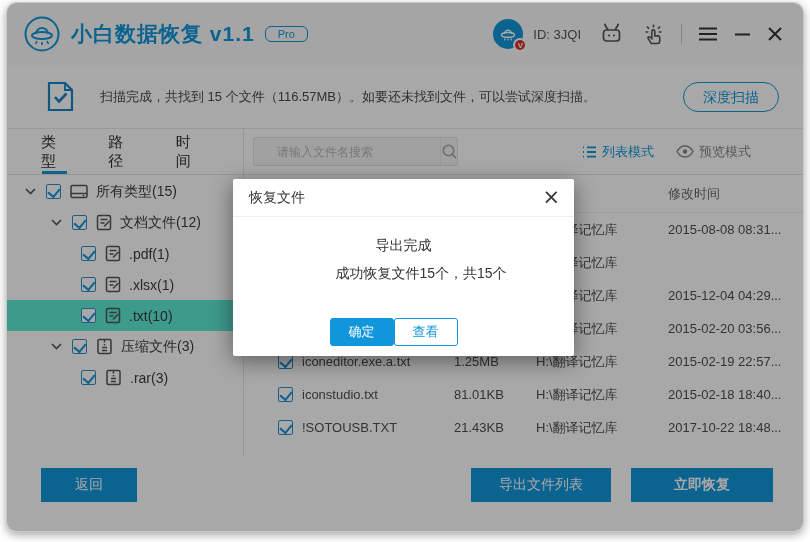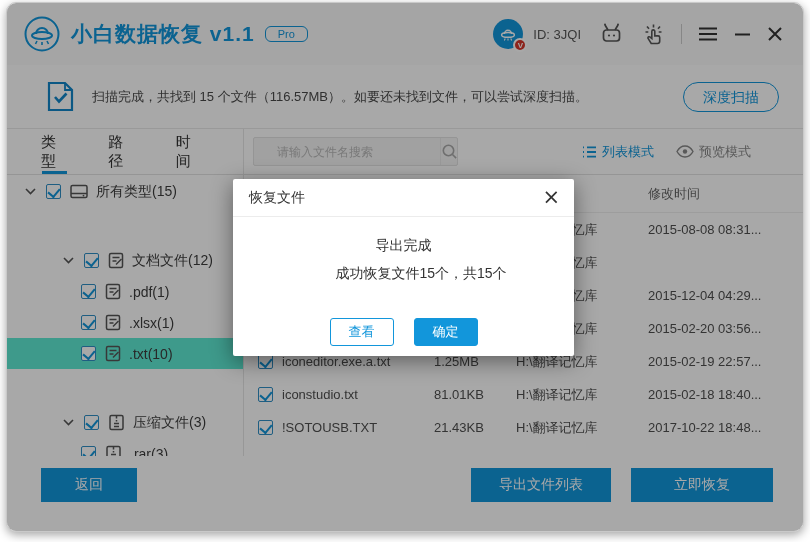--- a/index.html
+++ b/index.html
@@ -19,65 +19,65 @@
   .avatar { width:30px; height:30px; border-radius:50%; background:#1296db; display:flex; align-items:center; justify-content:center; }
   .v-badge { position:absolute; right:-4px; bottom:-3px; width:14px; height:14px; border-radius:50%;
     background:#d6382c; border:2px solid #fff; color:#fff; font-size:8px; font-weight:bold;
     display:flex; align-items:center; justify-content:center; }
   .user-id { margin-left:10px; font-size:13px; color:#555; }
   .hicon { margin-left:18px; display:flex; align-items:center; }
   .hdr-divider { width:1px; height:20px; background:#ccc; margin-left:16px; }
   .winctl { margin-left:16px; display:flex; align-items:center; cursor:default; }
   
   .scan-bar { height:64px; display:flex; align-items:center; padding:0 24px 0 40px; border-bottom:1px solid #e8e8e8; }
-  .scan-msg { margin-left:18px; font-size:13px; color:#4a4a4a; }
+  .scan-msg { margin-left:26px; font-size:13px; color:#4a4a4a; }
   .deep-scan-btn { margin-left:auto; height:30px; padding:0 19px; border:1px solid #1296db; border-radius:16px;
     background:#fff; color:#1296db; font-size:14px; line-height:28px; white-space:nowrap; }
   
   .toolbar { height:46px; display:flex; align-items:stretch; border-bottom:1px solid #e3e3e3; position:relative; }
   .tabs { display:flex; align-items:stretch; padding-left:34px; width:237px; border-right:1px solid #e6e6e6; }
   .tab { position:relative; display:flex; align-items:center; font-size:15px; color:#333; margin-right:40px; }
   .tab.active::after { content:""; position:absolute; left:1px; right:1px; bottom:0; height:3px; background:#1296db; }
   .search-box { margin:8px 0 8px 9px; width:205px; background:#f4f4f4; border:1px solid #e2e2e2; border-radius:2px;
     display:flex; align-items:center;padding-left:15px; }
   .search-input { flex:1; border:none; outline:none; background:transparent; font-size:12px; color:#333; padding:0 8px; height:100%; }
   .search-input::placeholder { color:#b8b8b8; }
   .search-btn { width:34px; display:flex; align-items:center; justify-content:center; border-left:1px solid #e9e9e9; height:100%; }
   .view-modes { margin-left:auto; display:flex; align-items:center; padding-right:52px; }
   .view-mode { display:flex; align-items:center; font-size:13px; margin-left:22px; }
   .view-mode .vm-label { margin-left:5px; }
   .vm-active { color:#1296db; }
   .vm-inactive { color:#888; }
   
-  .content { display:flex; height:281px; }
+  .content { display:flex; height:281px;gap:20px; }
   .tree-panel { width:237px; border-right:1px solid #e6e6e6; padding-top:1px; overflow:hidden; }
   .tree-row { height:31px; display:flex; align-items:center; font-size:14px; color:#3d3d3d; }
   .tree-row.selected { background:#5eead4; }
-  .lvl0 { padding-left:18px; } .lvl1 { padding-left:56px;margin-top:38px; } .lvl2 { padding-left:74px; }
+  .lvl0 { padding-left:18px; } .lvl1 { padding-left:44px; } .lvl2 { padding-left:74px; }
   .chev { width:14px; display:flex; align-items:center; margin-right:7px; }
   .cbx { width:15px; height:15px; border:1px solid #2f8fc6; border-radius:2px; background:#fff; position:relative; flex:0 0 auto; }
   .cbx::after { content:""; position:absolute; left:3px; top:1px; width:6px; height:9px;
     border:solid #1296db; border-width:0 2px 2px 0; transform:rotate(40deg); }
   .tree-ico { margin:0 8px 0 9px; display:flex; align-items:center; }
   
   .list-panel { flex:1; overflow:hidden; }
   .list-header { height:38px; display:flex; align-items:center; border-bottom:1px solid #efefef; font-size:13px; color:#666; }
   .file-row { height:33px; display:flex; align-items:center; font-size:13px; color:#4f4f4f; }
   .cell-cb { margin-left:14px; }
   .cell-name { width:152px; margin-left:9px; white-space:nowrap; overflow:hidden; }
   .cell-size { width:82px; white-space:nowrap; }
   .cell-path { width:132px; white-space:nowrap; }
   .cell-time { flex:1; white-space:nowrap; }
   .hdr-pad { margin-left:14px; width:176px; }
   
   .footer { position:relative; height:77px; }
   .btn { position:absolute; top:12px; height:34px; border:none; border-radius:0; background:#1296db; color:#fff; font-size:14px; }
   .btn-back { left:34px; width:96px; }
   .btn-export { left:464px; width:140px; }
-  .btn-recover { left:624px; width:142px; }
+  .btn-recover { left:624px; width:142px;font-weight:bold; }
   
   .dim-overlay { position:absolute; inset:0; background:rgba(0,0,0,0.34); z-index:20; }
   .modal { position:absolute; left:226px; top:176px; width:341px; height:177px; background:#fff; z-index:30;
     box-shadow:0 5px 22px rgba(0,0,0,.45); border-radius:2px; }
   .modal-titlebar { height:38px; display:flex; align-items:center; padding:0 14px 0 16px; border-bottom:1px solid #ececec; }
   .modal-title { font-size:14px; color:#333; }
   .modal-close { margin-left:auto; font-size:21px; color:#333; line-height:1; font-family:"DejaVu Sans",sans-serif; }
   .modal-line1 { position:absolute; left:0; right:0; top:58px; text-align:center; font-size:14px; color:#333; }
   .modal-line2 { position:absolute; left:0; right:0; top:86px; text-align:center; font-size:14px; color:#333;padding-left:35px; }
   .modal-btns { position:absolute; left:0; right:0; top:139px; display:flex; justify-content:center; }
@@ -372,18 +372,18 @@
   <div class="dim-overlay"></div>
 
   <div class="modal">
     <div class="modal-titlebar">
       <span class="modal-title">恢复文件</span>
       <span class="modal-close">×</span>
     </div>
     <div class="modal-line1">导出完成</div>
     <div class="modal-line2">成功恢复文件15个，共15个</div>
     <div class="modal-btns">
+      <button class="mbtn mbtn-ok">确定</button>
       <button class="mbtn mbtn-view">查看</button>
-      <button class="mbtn mbtn-ok">确定</button>
     </div>
   </div>
 
 </div>
 
 </body></html>

